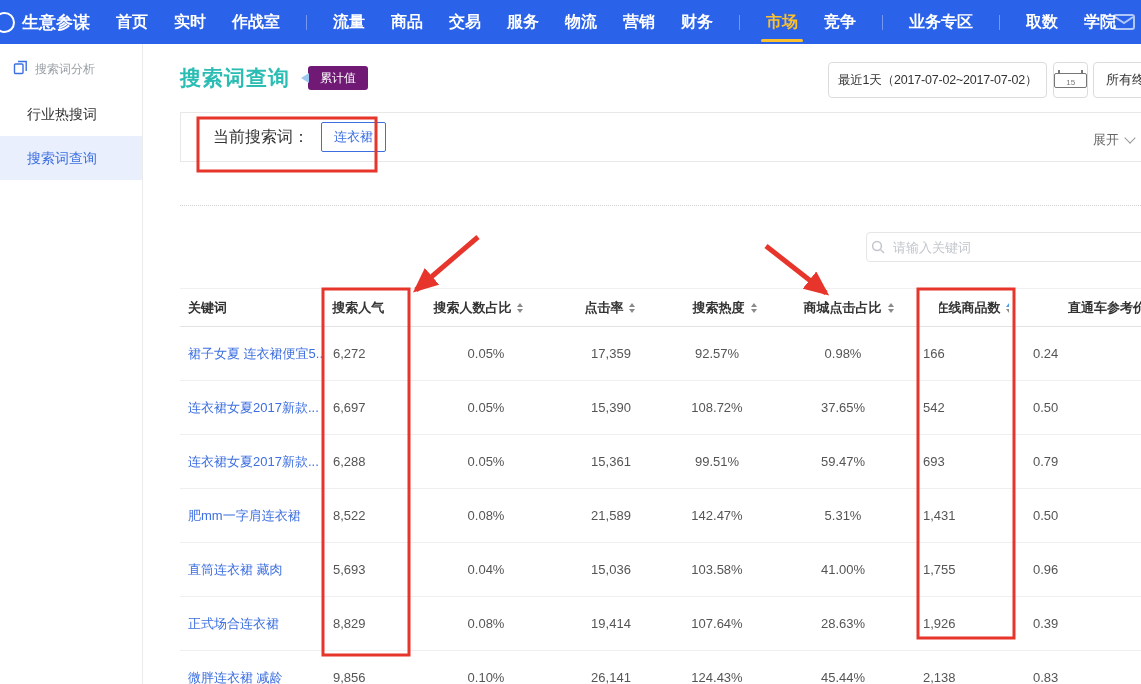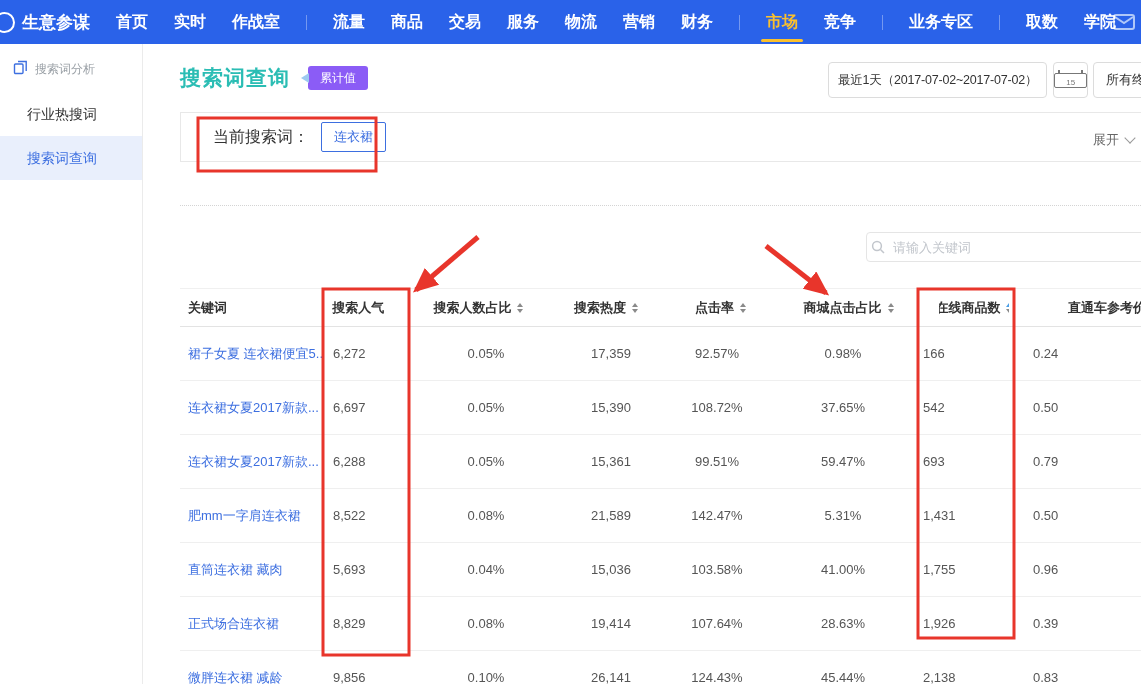--- a/index.html
+++ b/index.html
@@ -20,21 +20,21 @@
   
   .sidebar{position:absolute;top:44px;left:0;width:143px;bottom:0;background:#fff;border-right:1px solid #EBEBEB;box-sizing:border-box;}
   .side-section{display:flex;align-items:center;gap:7px;padding:16px 0 10px 13px;color:#9AA0A6;font-size:12px;cursor:pointer;}
   .side-items{margin-top:4px;}
   .side-item{height:44px;line-height:44px;padding-left:27px;font-size:14px;color:#333;cursor:pointer;white-space:nowrap;}
   .side-item.active{background:#E9EFFC;color:#3D6FE0;}
 
   
   .page-title-row{position:absolute;left:180px;top:64px;display:flex;align-items:center;}
   .page-title{font-size:21px;font-weight:700;color:#2BBDB4;letter-spacing:1px;}
-  .badge{position:relative;background:#8b5cf6;color:#fff;font-size:12px;line-height:1;padding:6px 12px;border-radius:3px;margin-left:18px;}
+  .badge{position:relative;background:#701a75;color:#fff;font-size:12px;line-height:1;padding:6px 12px;border-radius:3px;margin-left:18px;}
   .badge::before{content:"";position:absolute;left:-7px;top:50%;transform:translateY(-50%);border-top:5px solid transparent;border-bottom:5px solid transparent;border-right:8px solid #9DC9F0;}
 
   .date-group{position:absolute;left:828px;top:62px;display:flex;gap:6px;}
   .date-box{height:36px;box-sizing:border-box;border:1px solid #DCDCDC;border-radius:4px;display:flex;align-items:center;padding:0 9px;font-size:12.5px;color:#333;background:#fff;cursor:pointer;white-space:nowrap;letter-spacing:-0.2px;}
   .cal-btn{width:35px;height:36px;box-sizing:border-box;border:1px solid #DCDCDC;border-radius:4px;display:flex;align-items:center;justify-content:center;cursor:pointer;background:#fff;flex:none;}
   .cal-icon{width:38px;height:15px;border:1px solid #777;border-radius:2px;position:relative;display:flex;align-items:flex-end;justify-content:center;font-size:8px;color:#777;box-sizing:border-box;}
   .cal-icon::before,.cal-icon::after{content:"";position:absolute;top:-4px;width:2px;height:4px;background:#777;}
   .cal-icon::before{left:3px}.cal-icon::after{right:3px}
   .terminal-box{position:absolute;left:1093px;top:62px;height:36px;box-sizing:border-box;border:1px solid #DCDCDC;border-radius:4px;display:flex;align-items:center;padding:0 12px;font-size:13px;color:#333;width:100px;cursor:pointer;background:#fff;white-space:nowrap;}
 
@@ -183,29 +183,29 @@
             <i class="down"></i>
           </span>
         </div>
         <div class="th c2">
           <span>搜索人数占比</span>
           <span class="sort">
             <i class="up"></i>
             <i class="down"></i>
           </span>
         </div>
+        <div class="th c4">
+          <span>点击率</span>
+          <span class="sort">
+            <i class="up"></i>
+            <i class="down"></i>
+          </span>
+        </div>
         <div class="th c3">
           <span>搜索热度</span>
-          <span class="sort">
-            <i class="up"></i>
-            <i class="down"></i>
-          </span>
-        </div>
-        <div class="th c4">
-          <span>点击率</span>
           <span class="sort">
             <i class="up"></i>
             <i class="down"></i>
           </span>
         </div>
         <div class="th c5">
           <span>商城点击占比</span>
           <span class="sort">
             <i class="up"></i>
             <i class="down"></i>

